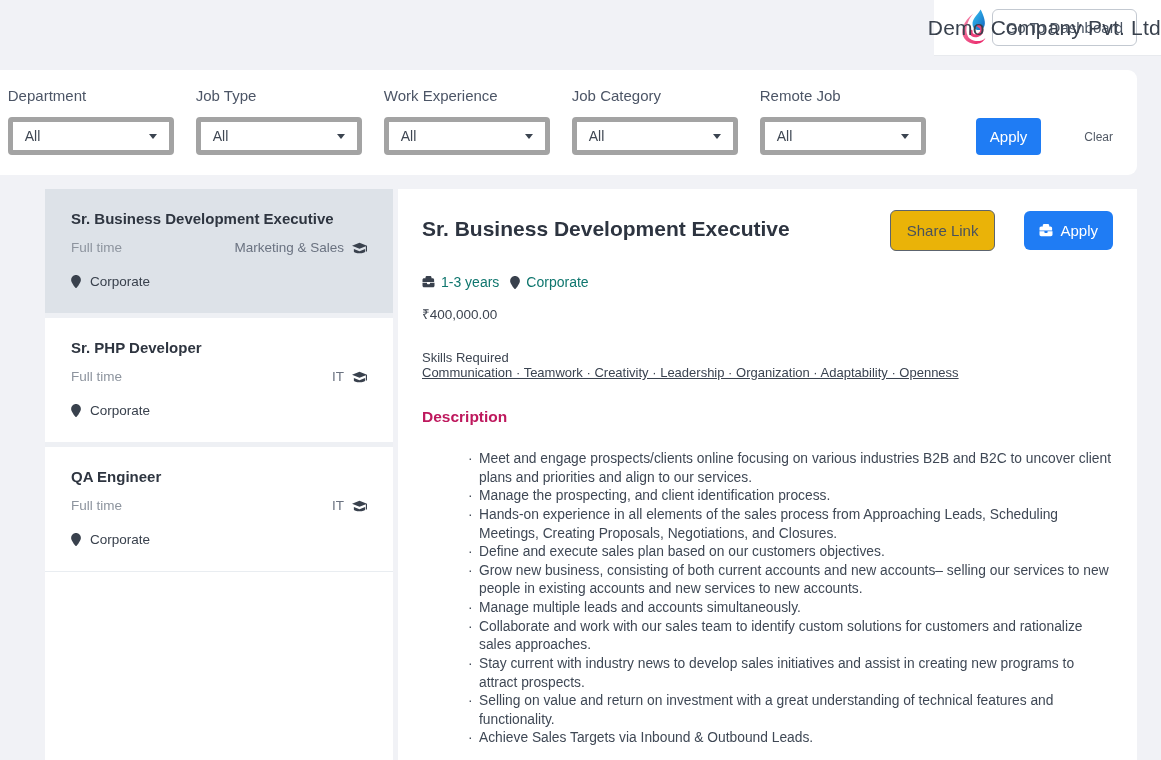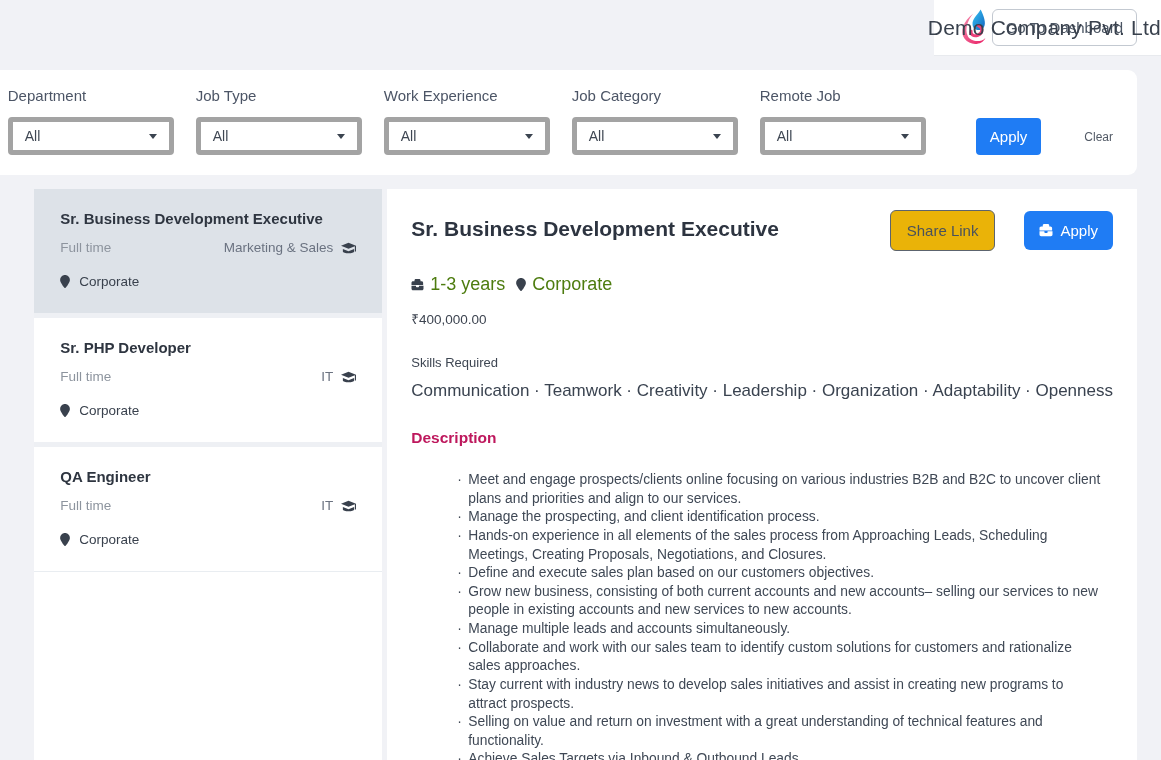--- a/index.html
+++ b/index.html
@@ -53,27 +53,27 @@
   
   .job-detail { flex:1; background:#ffffff; padding:21px 24px; overflow:hidden; }
   .detail-head { display:flex; align-items:flex-start; }
   .detail-title { font-size:21px; font-weight:bold; color:#2d3440; padding-top:7px; }
   .detail-actions { margin-left:auto; display:flex; align-items:center; }
   .share-btn { background:#eab308; border:1px solid #5c646e; border-radius:6px; padding:11px 16px;
                font-size:15px; color:#4a525c; cursor:pointer; font-family:"Liberation Sans", sans-serif; }
   .apply-btn { display:flex; align-items:center; gap:7px; background:#1f7cf4; border:none;
                border-radius:6px; padding:11px 15px; font-size:15px; color:#ffffff; margin-left:29px;
                cursor:pointer; font-family:"Liberation Sans", sans-serif; }
-  .detail-meta { display:flex; align-items:center; margin-top:23px; font-size:18px; color:#4d7c0f; }
+  .detail-meta { display:flex; align-items:center; margin-top:23px; font-size:14px; color:#0f766e; }
   .detail-meta .icon { margin-right:6px; }
   .meta-item { display:flex; align-items:center; }
   .meta-item + .meta-item { margin-left:11px; }
   .salary { margin-top:15px; font-size:13.5px; color:#3d4450; }
   .skills-heading { margin-top:27px; font-size:13px; color:#3e4652; }
-  .skills-line { margin-top:11px; font-size:17px; color:#3a4350; }
+  .skills-line { font-size:13px; color:#3a4350;text-decoration:underline; }
   .desc-heading { margin-top:28px; font-size:15.5px; font-weight:bold; color:#be185d; }
   .desc-list { margin-top:24px; margin-left:46px; width:645px; list-style:none; }
   .desc-list li { position:relative; padding-left:11px; font-size:13.8px; line-height:1.35;
                   color:#3f4855; }
   .desc-list li::before { content:"\00b7"; position:absolute; left:0; top:0; }
 </style>
 </head>
 <body>
 
 <svg width="0" height="0" style="position:absolute">

